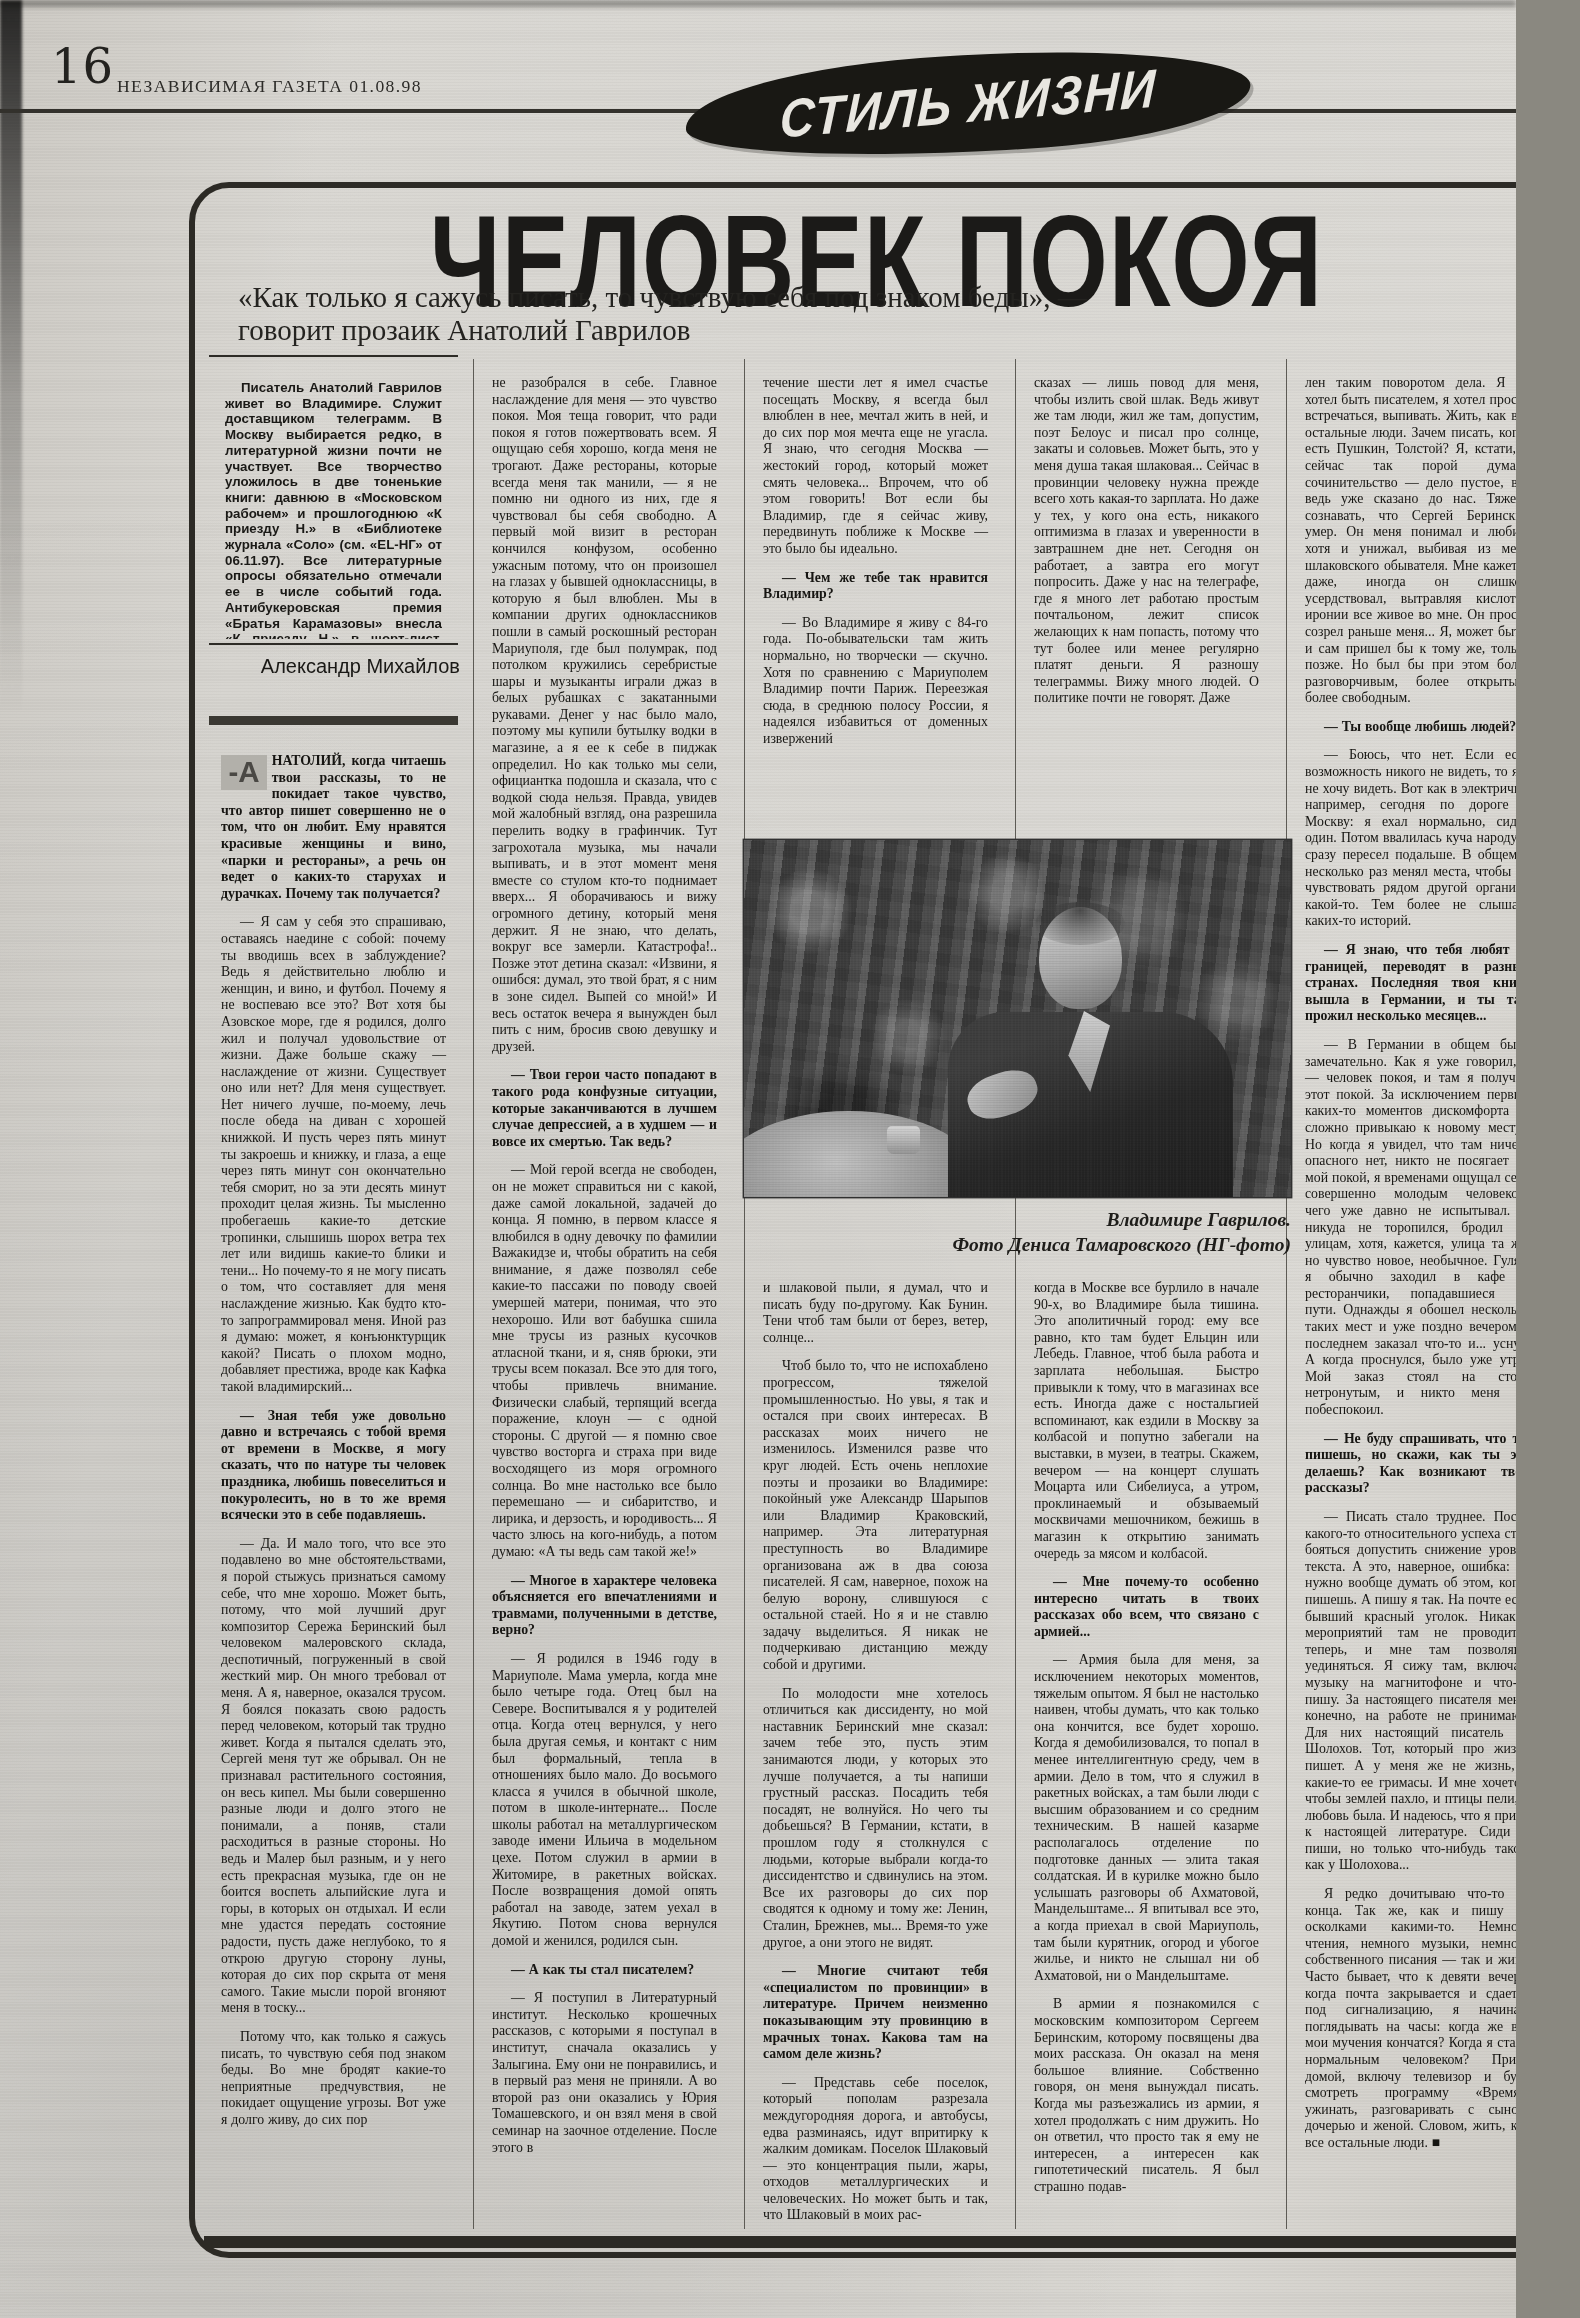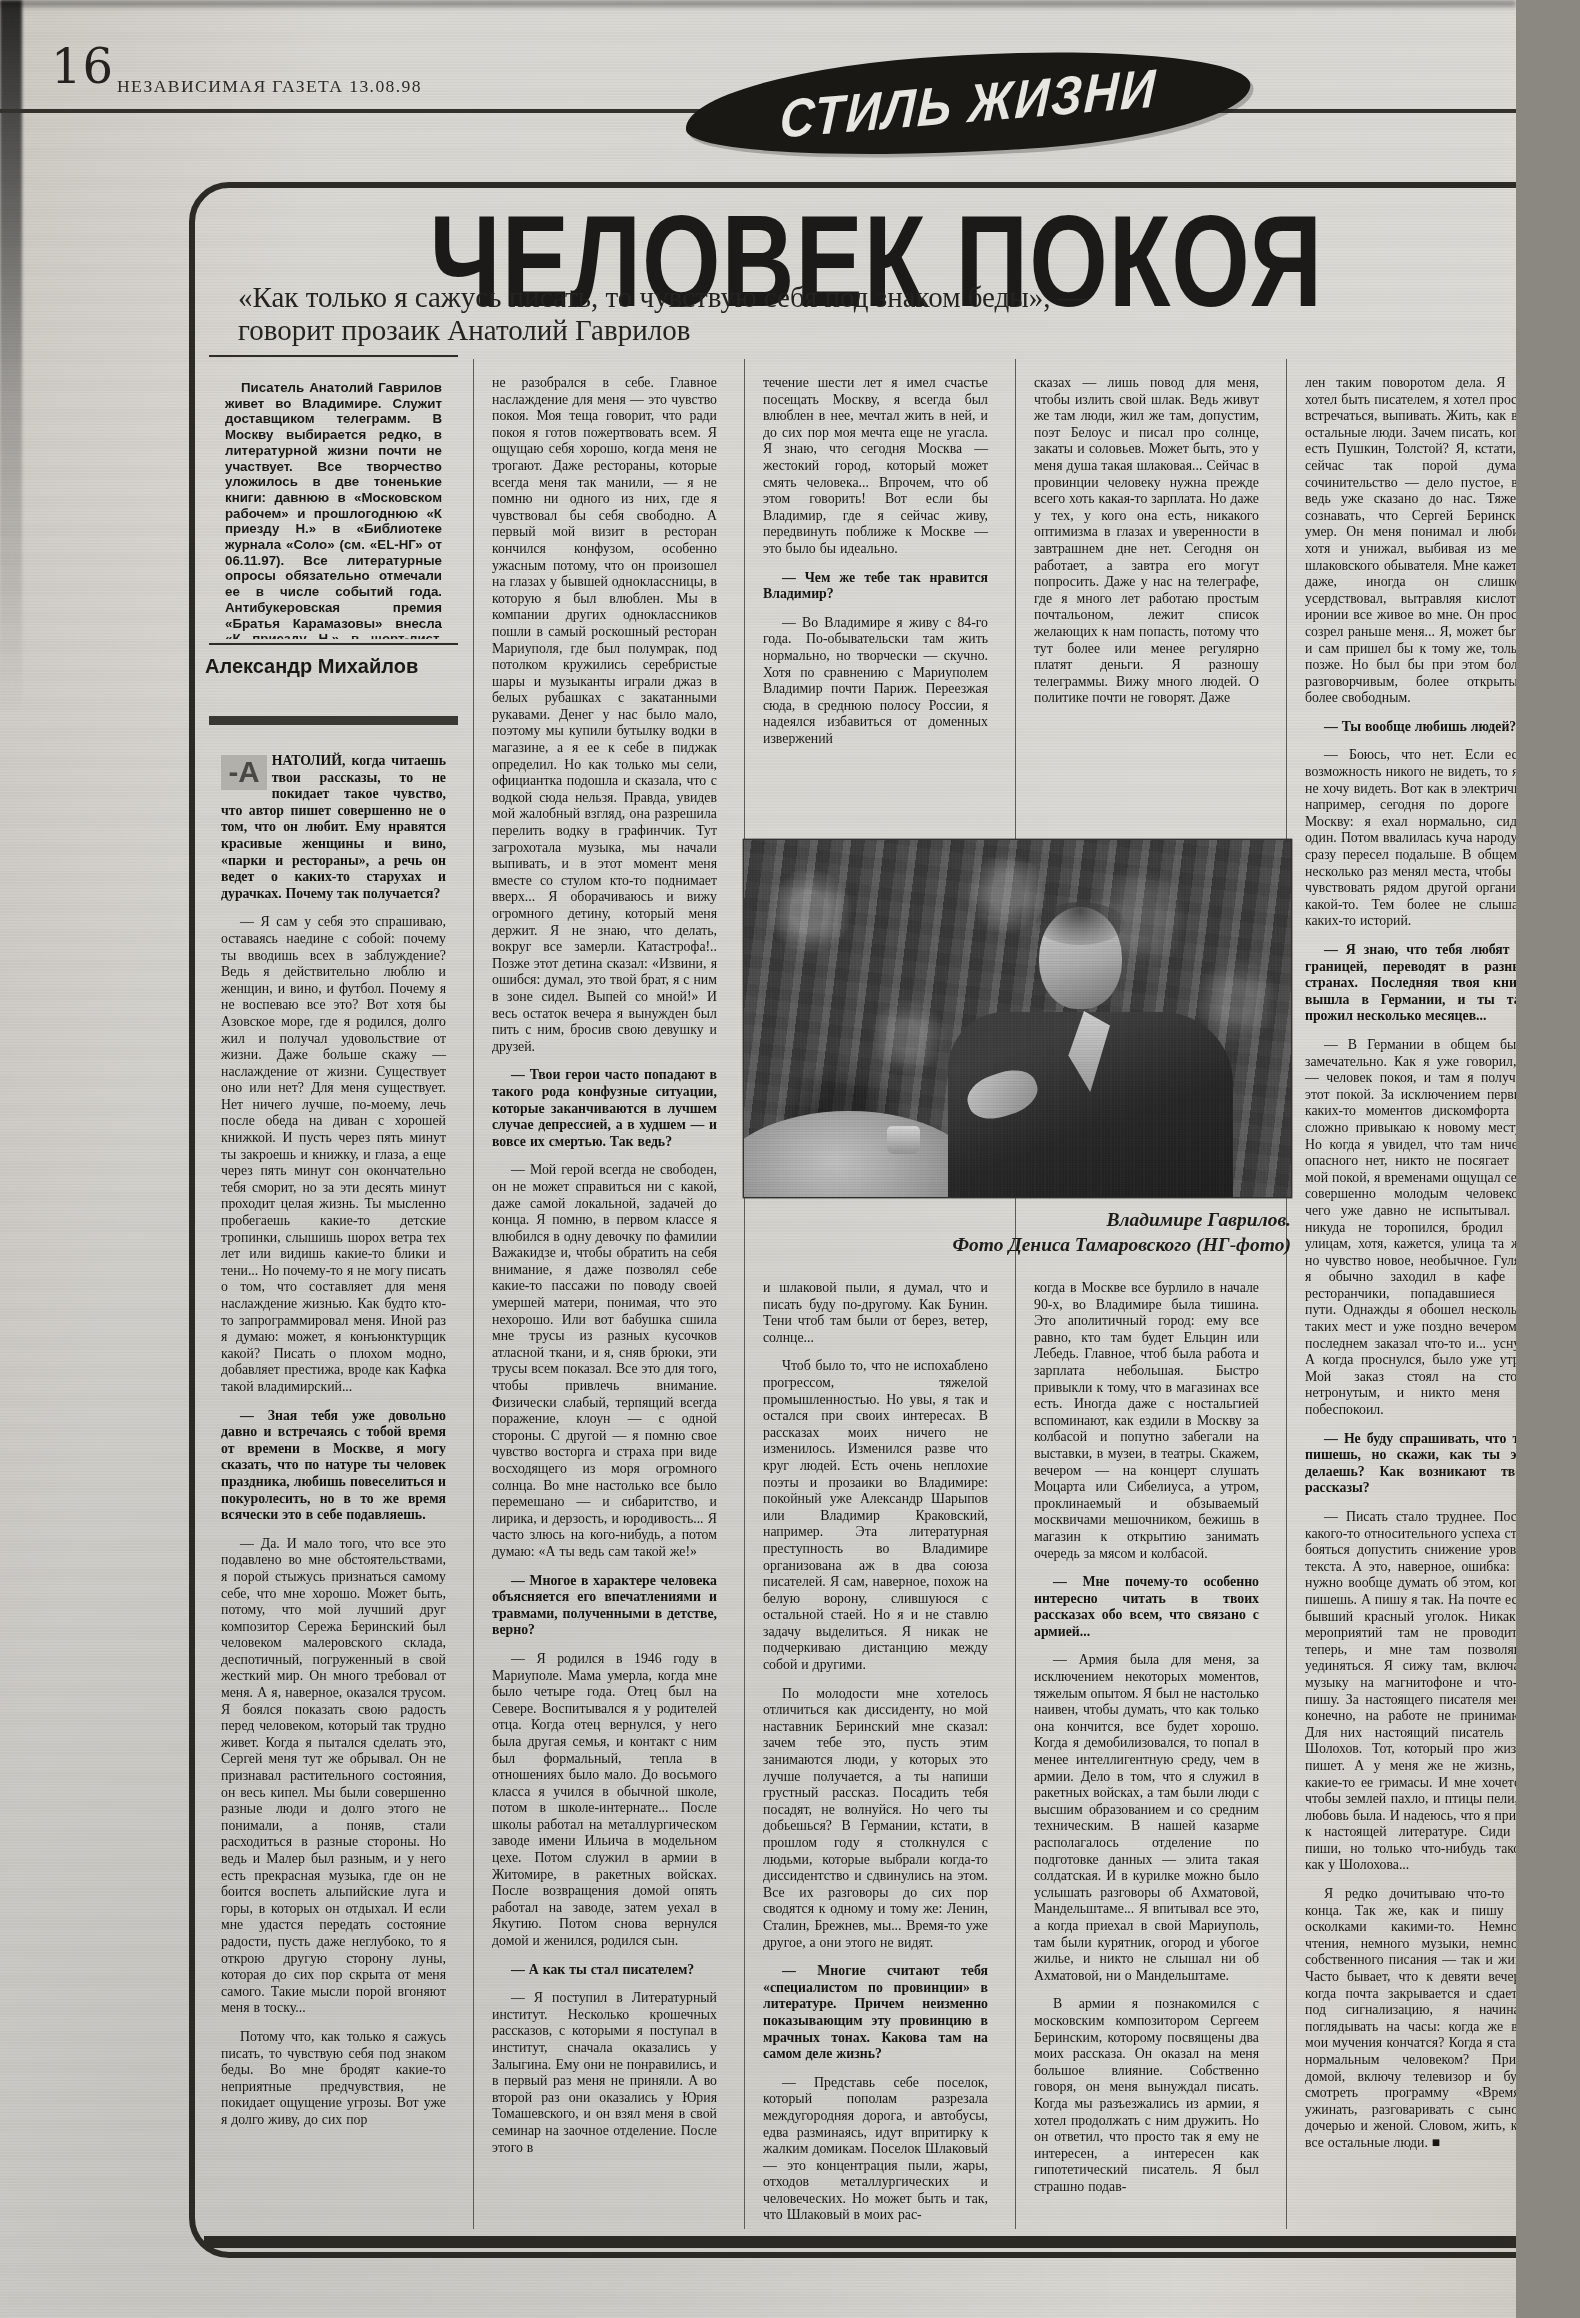--- a/index.html
+++ b/index.html
@@ -67,22 +67,22 @@
   #col4b{left:1022px;top:1268px;height:960px;}
   #col5{left:1293px;top:363px;height:1865px;}
 
   
   #lead-rule-top{position:absolute;left:209px;top:355px;width:249px;height:2.4px;background:#2e2c27;}
   #lead{position:absolute;left:209px;top:364px;width:249px;height:275px;overflow:hidden;
     font-family:"Liberation Sans",sans-serif;font-weight:bold;font-size:13.3px;line-height:15.7px;
     text-align:justify;color:#1a1916;}
   #lead p{margin:16px;text-indent:16px;}
   #lead-rule-bottom{position:absolute;left:209px;top:643px;width:249px;height:2.4px;background:#2e2c27;}
-  #byline{position:absolute;left:205px;top:655px;width:249px;
-    font-family:"Liberation Sans",sans-serif;font-weight:bold;font-size:20px;color:#1a1916;}
+  #byline{position:absolute;left:211px;top:655px;width:249px;
+    font-family:"Liberation Sans",sans-serif;font-weight:normal;font-size:20px;color:#1a1916;text-align:right;}
   #byline-bar{position:absolute;left:209px;top:716px;width:249px;height:8.6px;background:#3a3832;}
 
   
   #photo{position:absolute;left:744px;top:840px;width:547px;height:357px;overflow:hidden;
     background:#44433c;filter:grayscale(1) contrast(.95);box-shadow:0 0 0 1.4px #2e2c28;}
   .ph-wall{position:absolute;inset:0;
     background:
       radial-gradient(circle at 12% 20%, rgba(220,218,210,.35) 0 19px, transparent 43px),
       radial-gradient(circle at 30% 55%, rgba(210,208,200,.28) 0 14.3px, transparent 38px),
       radial-gradient(circle at 48% 15%, rgba(225,222,214,.30) 0 17px, transparent 40px),
@@ -115,21 +115,21 @@
     font-size:19.5px;line-height:25px;color:#1e1d1a;}
 </style>
 </head>
 <body>
 
 <div id="page">
   <div class="edge-shadow-left"></div>
   <div class="edge-shadow-top"></div>
 
   <div id="page-number">16</div>
-  <div id="masthead">НЕЗАВИСИМАЯ ГАЗЕТА 13.08.98</div>
+  <div id="masthead">НЕЗАВИСИМАЯ ГАЗЕТА 01.08.98</div>
   <div id="header-rule"></div>
   <div id="section-banner">
     <span class="banner-text">СТИЛЬ ЖИЗНИ</span>
   </div>
 
   <div id="article-box"></div>
   <div id="bottom-bar"></div>
 
   <div id="article-title">ЧЕЛОВЕК ПОКОЯ</div>
   <div id="article-subtitle">

